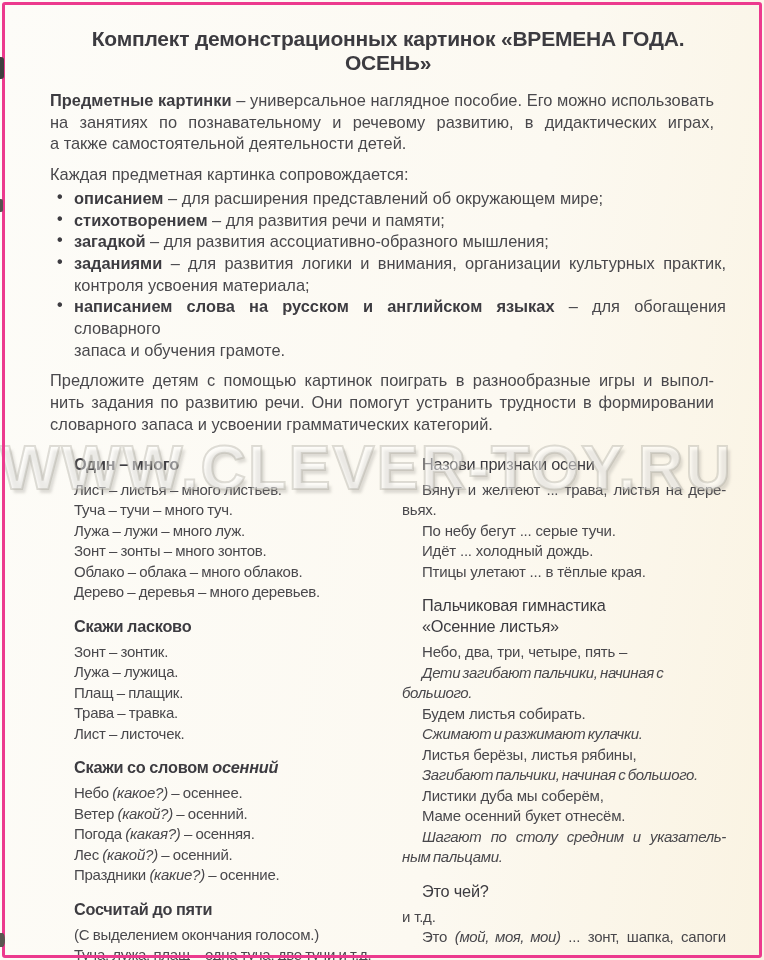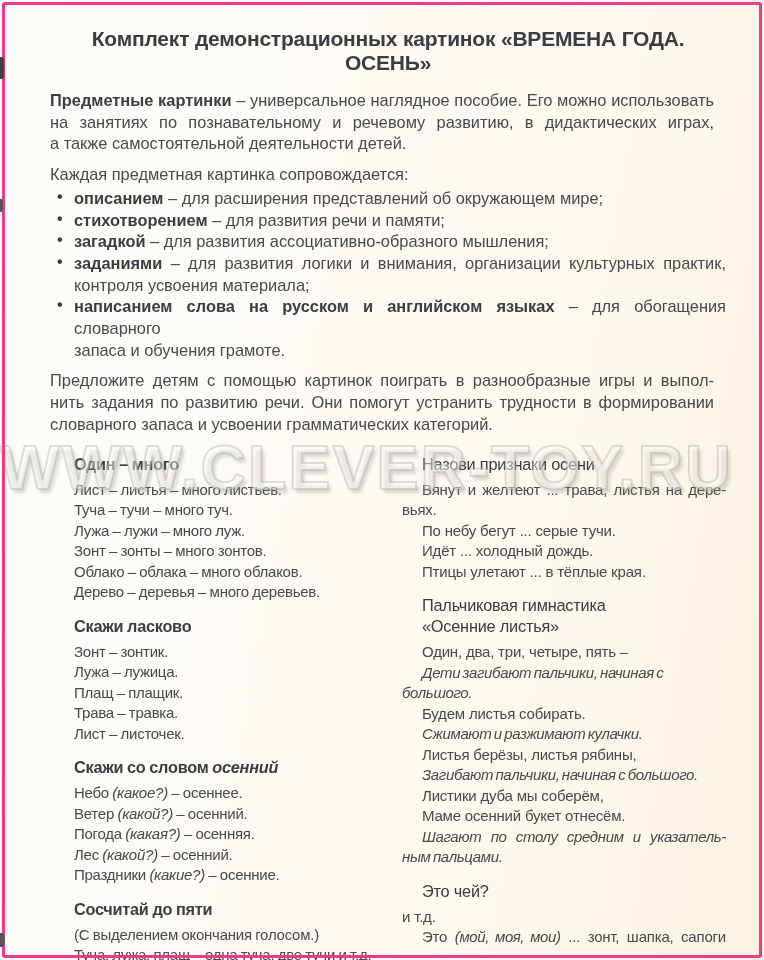--- a/index.html
+++ b/index.html
@@ -151,21 +151,21 @@
             <div class="ln"><span class="s-n">вьях.</span></div>
             <div class="ln ind"><span class="s-n">По небу бегут ... серые тучи.</span></div>
             <div class="ln ind"><span class="s-n">Идёт ... холодный дождь.</span></div>
             <div class="ln ind"><span class="s-n">Птицы улетают ... в тёплые края.</span></div>
           </div>
           <div class="sec">
             <div class="hd">
               <div class="ln"><span class="s-n">Пальчиковая гимнастика</span></div>
               <div class="ln"><span class="s-n">«Осенние листья»</span></div>
             </div>
-            <div class="ln ind"><span class="s-n">Один, два, три, четыре, пять –</span></div>
+            <div class="ln ind"><span class="s-n">Небо, два, три, четыре, пять –</span></div>
             <div class="ln ind"><span class="s-i">Дети загибают пальчики, начиная с большого.</span></div>
             <div class="ln ind"><span class="s-n">Будем листья собирать.</span></div>
             <div class="ln ind"><span class="s-i">Сжимают и разжимают кулачки.</span></div>
             <div class="ln ind"><span class="s-n">Листья берёзы, листья рябины,</span></div>
             <div class="ln ind"><span class="s-i">Загибают пальчики, начиная с большого.</span></div>
             <div class="ln ind"><span class="s-n">Листики дуба мы соберём,</span></div>
             <div class="ln ind"><span class="s-n">Маме осенний букет отнесём.</span></div>
             <div class="ln ind stretch"><span class="s-i">Шагают по столу средним и указатель-</span></div>
             <div class="ln"><span class="s-i">ным пальцами.</span></div>
           </div>

